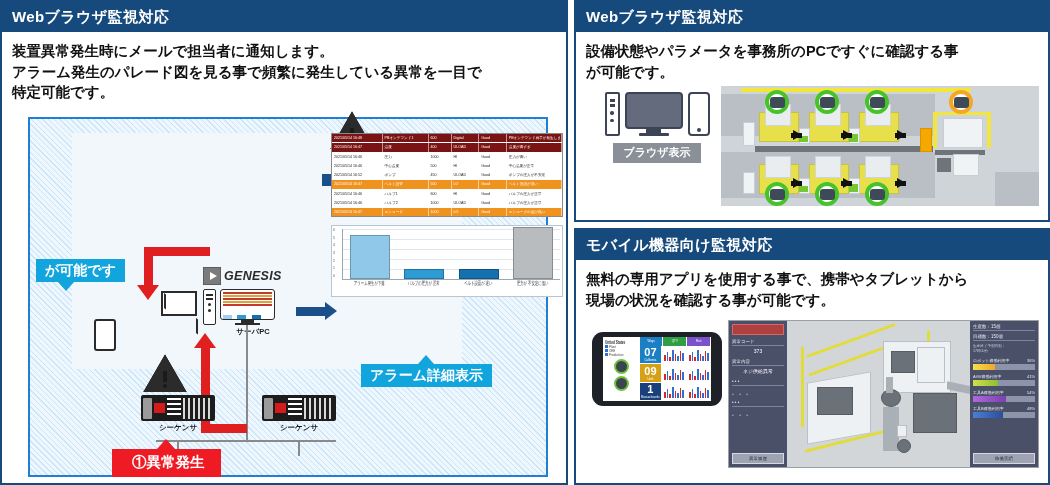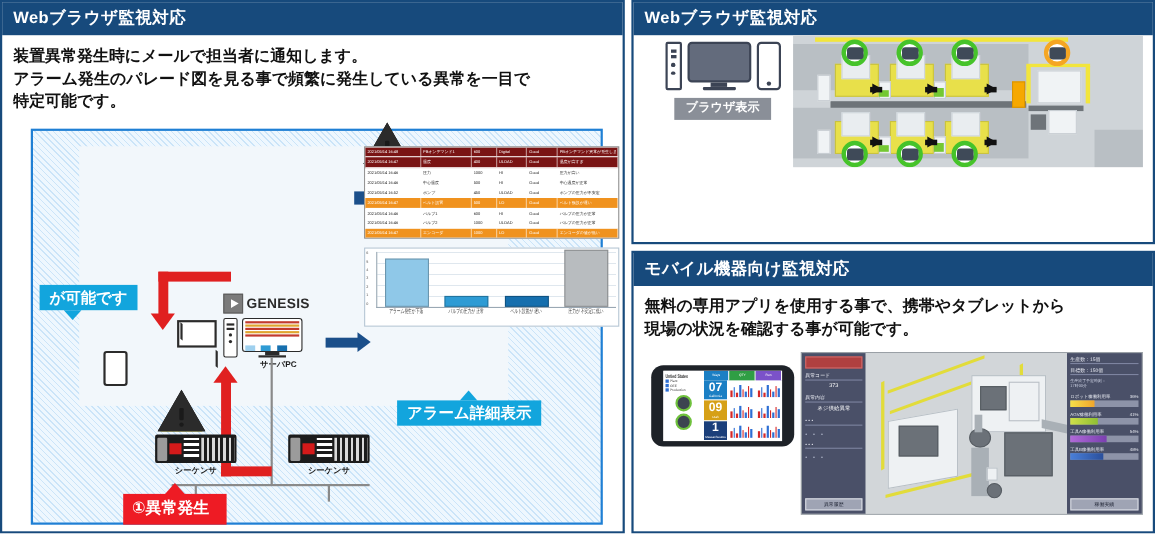--- a/index.html
+++ b/index.html
@@ -30,21 +30,21 @@
               background:#f2f7fb;}
 
   
   .genesis{position:absolute;left:173px;top:148px;width:86px;}
   .genesis-logo{display:flex;align-items:center;gap:3px;}
   .gen-tri{width:16px;height:16px;background:#7b7b7b;border:1px solid #5c5c5c;
            display:flex;align-items:center;justify-content:center;}
   .gen-tri i{width:0;height:0;border-left:7px solid #fff;
              border-top:4.5px solid transparent;border-bottom:4.5px solid transparent;
              margin-left:2px;display:block;}
-  .gen-word{font-size:12.5px;font-weight:bold;color:#2b2b2b;letter-spacing:.3px;}
+  .gen-word{font-size:12.5px;font-weight:bold;color:#2b2b2b;letter-spacing:.3px;font-style:italic;}
 
   .srv-row{display:flex;align-items:flex-start;gap:4px;margin-top:4px;}
   .tower{width:13px;height:36px;border:1.6px solid #2b2b2b;border-radius:2px;
          background:#fff;padding:2px 1px;box-sizing:border-box;}
   .tower b{display:block;height:2.5px;background:#2b2b2b;margin:1.5px 1px;}
   .tower u{display:block;width:3px;height:3px;border-radius:50%;
            background:#2b2b2b;margin:3px auto 0 auto;}
   .mon{width:55px;}
   .mon-scr{height:31px;border:1.7px solid #2b2b2b;border-radius:3px;
            background:#fff;padding:2px;box-sizing:border-box;overflow:hidden;}
@@ -93,21 +93,21 @@
   .callout{position:absolute;background:#12a5dd;color:#fff;font-weight:bold;
            font-size:14px;padding:4px 9px 5px 9px;white-space:nowrap;line-height:1;}
   .callout .tail-d{position:absolute;left:22px;bottom:-9px;width:0;height:0;
                    border-left:8px solid transparent;border-right:8px solid transparent;
                    border-top:9px solid #12a5dd;}
   .callout .tail-u{position:absolute;left:50%;margin-left:-8px;top:-9px;width:0;height:0;
                    border-left:8px solid transparent;border-right:8px solid transparent;
                    border-bottom:9px solid #12a5dd;}
 
   .callout-red{position:absolute;background:#ee1b24;color:#fff;font-weight:bold;
-               font-size:14.5px;padding:6px 16px 7px 8px;white-space:nowrap;line-height:1;}
+               font-size:14.5px;padding:6px 16px 7px 20px;white-space:nowrap;line-height:1;font-family:Liberation Serif, serif;}
   .callout-red .tail-u{position:absolute;left:50%;margin-left:-9px;top:-10px;width:0;height:0;
                        border-left:9px solid transparent;border-right:9px solid transparent;
                        border-bottom:10px solid #ee1b24;}
 
   
   .warn{position:absolute;width:0;height:0;
         border-left:19px solid transparent;border-right:19px solid transparent;
         border-bottom:33px solid #f5e200;filter:drop-shadow(0 0 0 #000);}
   .warn:before{content:"";position:absolute;left:-19px;top:0px;width:0;height:0;
                border-left:19px solid transparent;border-right:19px solid transparent;
@@ -489,20 +489,22 @@
 
       </div>
     </div>
   </div>
 
   <div class="right">
 
     <div class="panel rpanel-top">
       <div class="panel-header">Webブラウザ監視対応</div>
       <div class="panel-body">
+        <div class="panel-text">設備状態やパラメータを事務所のPCですぐに確認する事
+が可能です。</div>
 
         <div style="position:relative;height:130px;">
           <div class="dev-icons">
             <div class="dev-row">
               <div class="d-tower">
                 <b></b>
                   <b></b>
                   <u></u>
                   <u></u>
               </div>

